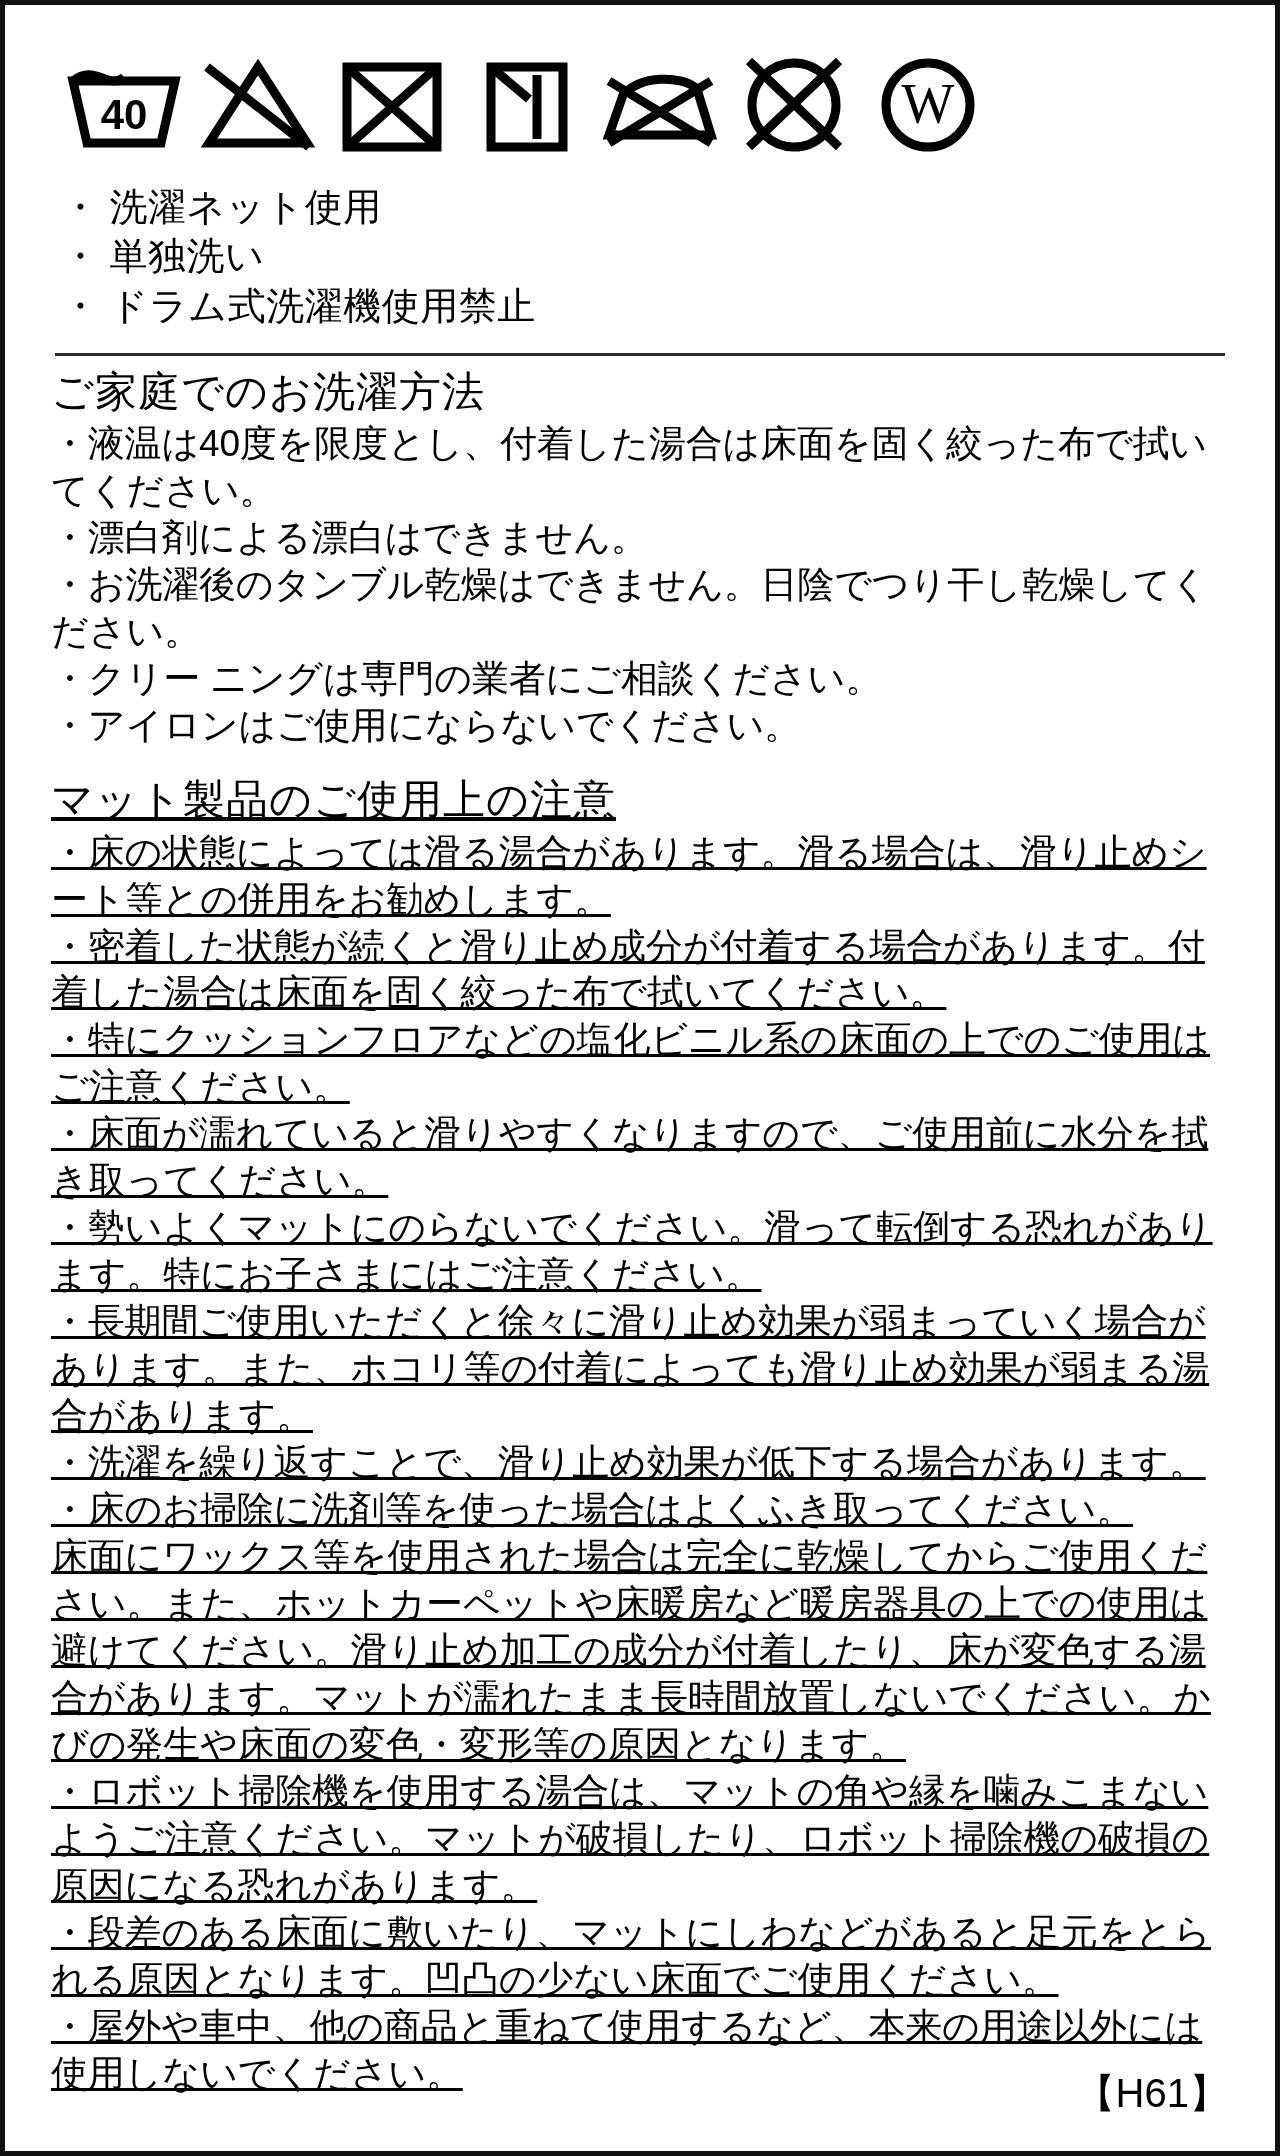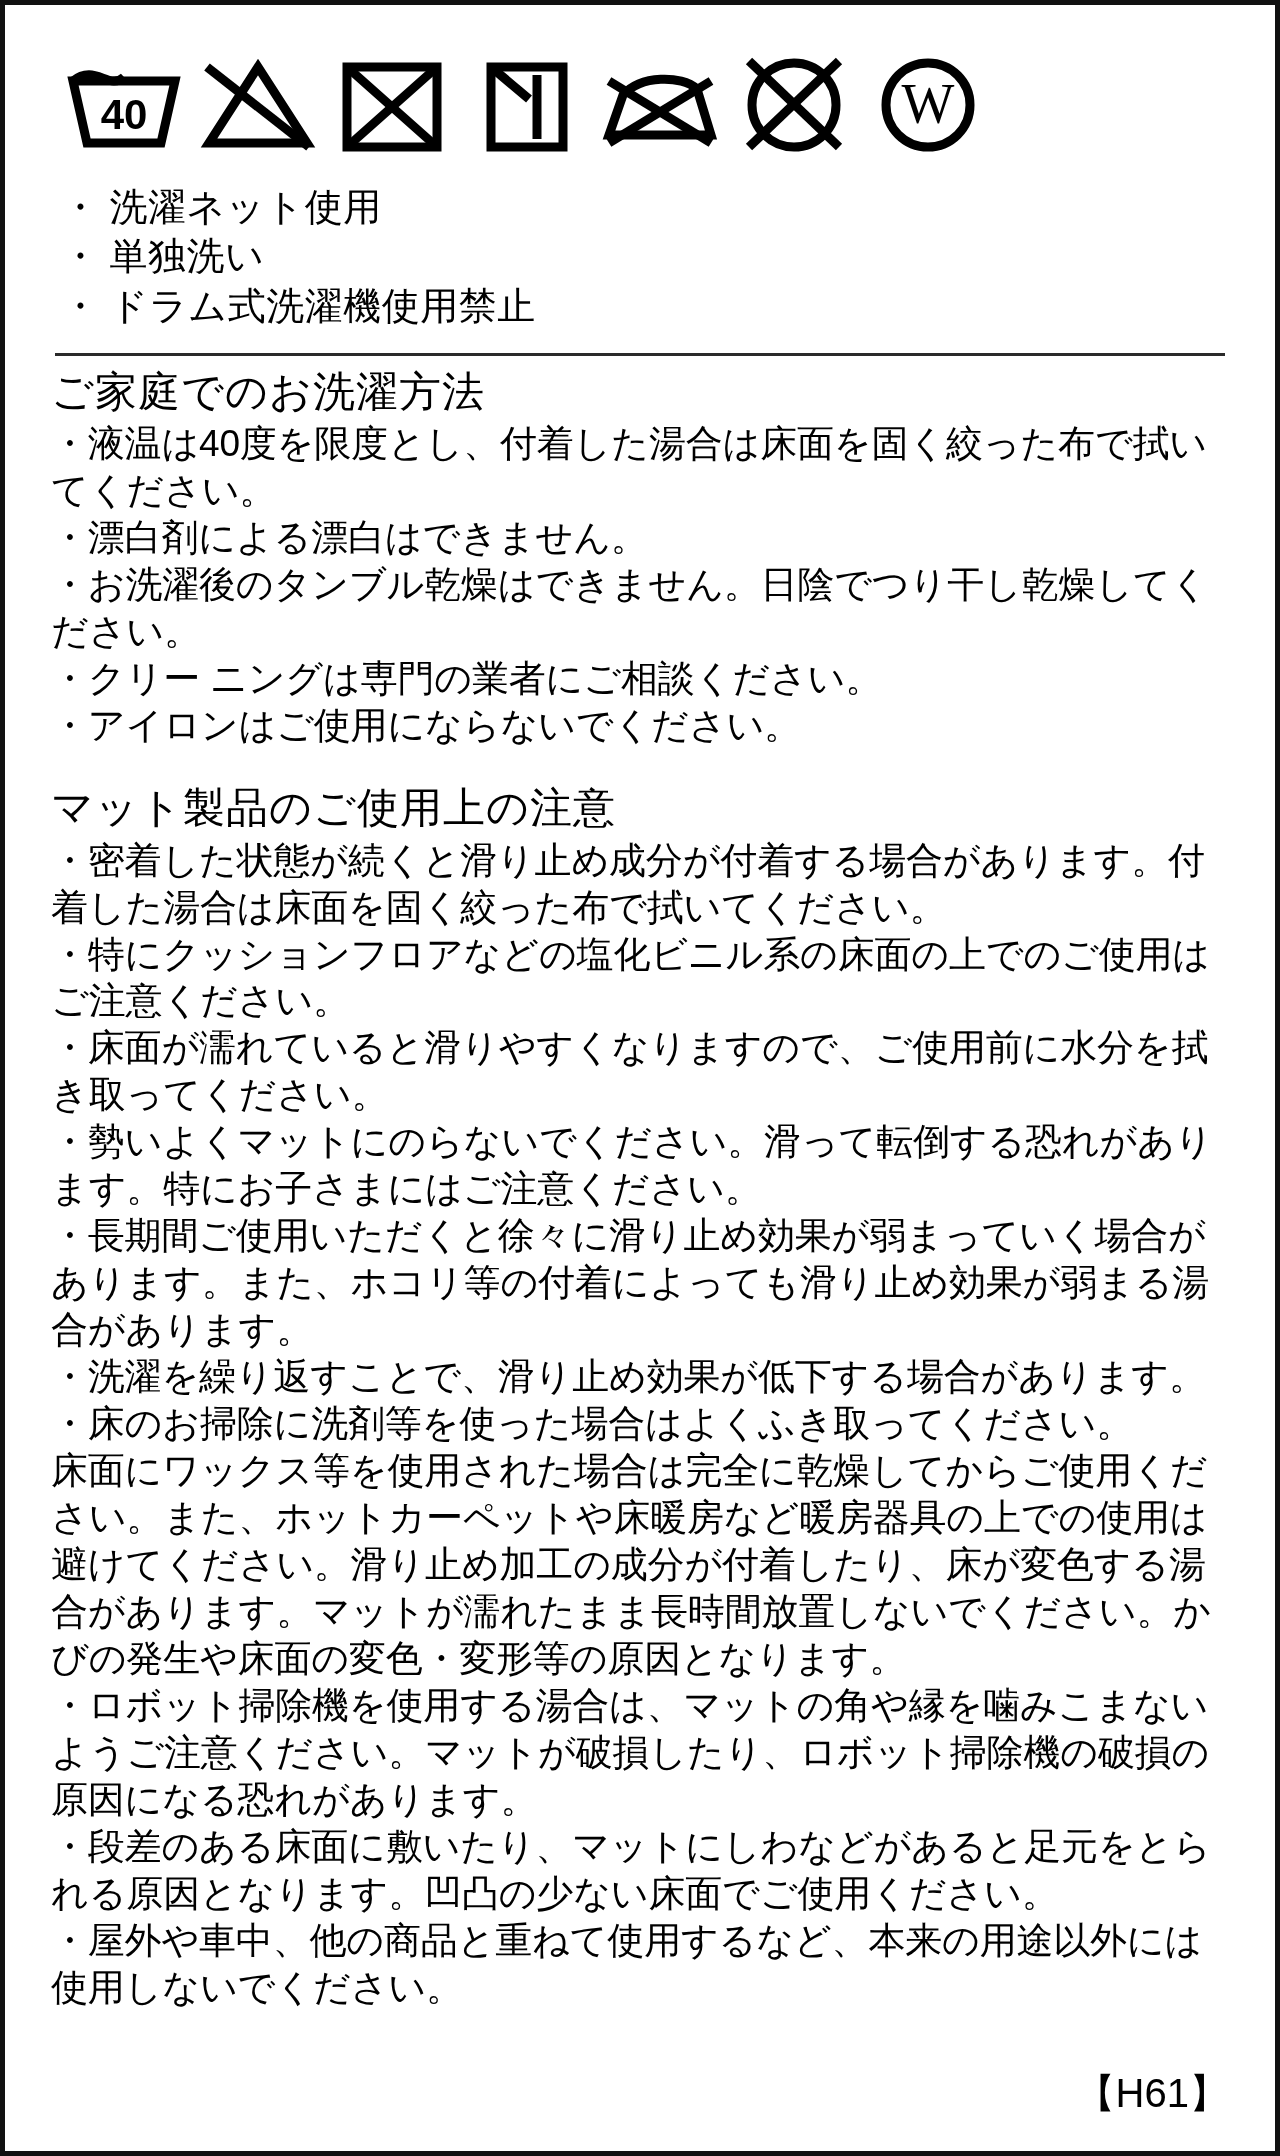--- a/index.html
+++ b/index.html
@@ -65,21 +65,21 @@
     letter-spacing: 1px;
     margin: 4px 0 4px 0;
   }
   .para {
     font-size: 37px;
     line-height: 1.27;
     letter-spacing: -0.2px;
     margin: 0;
     text-indent: 0;
   }
-  .section.usage { margin-top: 32px; }
+  .section.usage { margin-top: 24px; text-decoration: underline; }
   .section.usage .para { font-size: 37px; }
 
   .footer-code {
     position: absolute;
     right: 46px;
     bottom: 30px;
     font-size: 40px;
     letter-spacing: 0px;
   }
 </style>
@@ -158,20 +158,21 @@
     <div class="section-title">ご家庭でのお洗濯方法</div>
     <p class="para">・液温は40度を限度とし、付着した湯合は床面を固く絞った布で拭いてください。</p>
     <p class="para">・漂白剤による漂白はできません。</p>
     <p class="para">・お洗濯後のタンブル乾燥はできません。日陰でつり干し乾燥してください。</p>
     <p class="para">・クリー ニングは専門の業者にご相談ください。</p>
     <p class="para">・アイロンはご使用にならないでください。</p>
   </div>
 
   <div class="section usage">
     <div class="section-title">マット製品のご使用上の注意</div>
+    <p class="para">・床の状態によっては滑る湯合があります。滑る場合は、滑り止めシート等との併用をお勧めします。</p>
     <p class="para">・密着した状態が続くと滑り止め成分が付着する場合があります。付着した湯合は床面を固く絞った布で拭いてください。</p>
     <p class="para">・特にクッションフロアなどの塩化ビニル系の床面の上でのご使用はご注意ください。</p>
     <p class="para">・床面が濡れていると滑りやすくなりますので、ご使用前に水分を拭き取ってください。</p>
     <p class="para">・勢いよくマットにのらないでください。滑って転倒する恐れがあります。特にお子さまにはご注意ください。</p>
     <p class="para">・長期間ご使用いただくと徐々に滑り止め効果が弱まっていく場合があります。また、ホコリ等の付着によっても滑り止め効果が弱まる湯合があります。</p>
     <p class="para">・洗濯を繰り返すことで、滑り止め効果が低下する場合があります。</p>
     <p class="para">・床のお掃除に洗剤等を使った場合はよくふき取ってください。</p>
     <p class="para">床面にワックス等を使用された場合は完全に乾燥してからご使用ください。また、ホットカーペットや床暖房など暖房器具の上での使用は避けてください。滑り止め加工の成分が付着したり、床が変色する湯合があります。マットが濡れたまま長時間放置しないでください。かびの発生や床面の変色・変形等の原因となります。</p>
     <p class="para">・ロボット掃除機を使用する湯合は、マットの角や縁を噛みこまないようご注意ください。マットが破損したり、ロボット掃除機の破損の原因になる恐れがあります。</p>
     <p class="para">・段差のある床面に敷いたり、マットにしわなどがあると足元をとられる原因となります。凹凸の少ない床面でご使用ください。</p>

